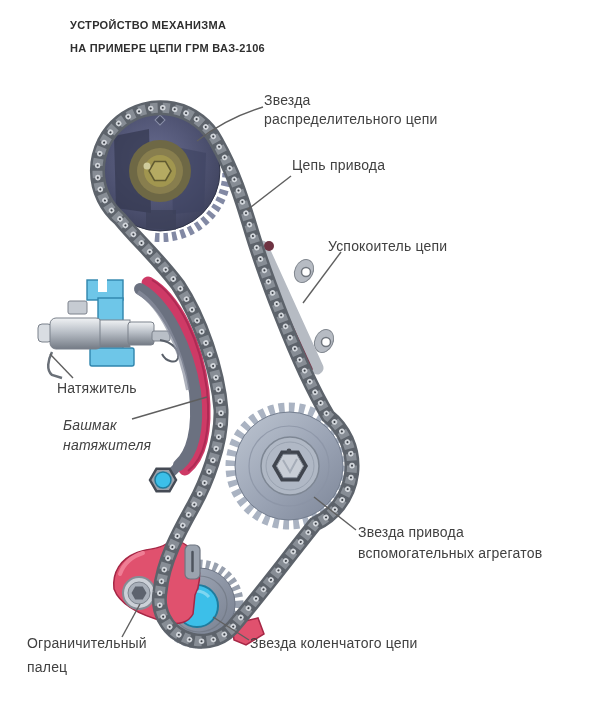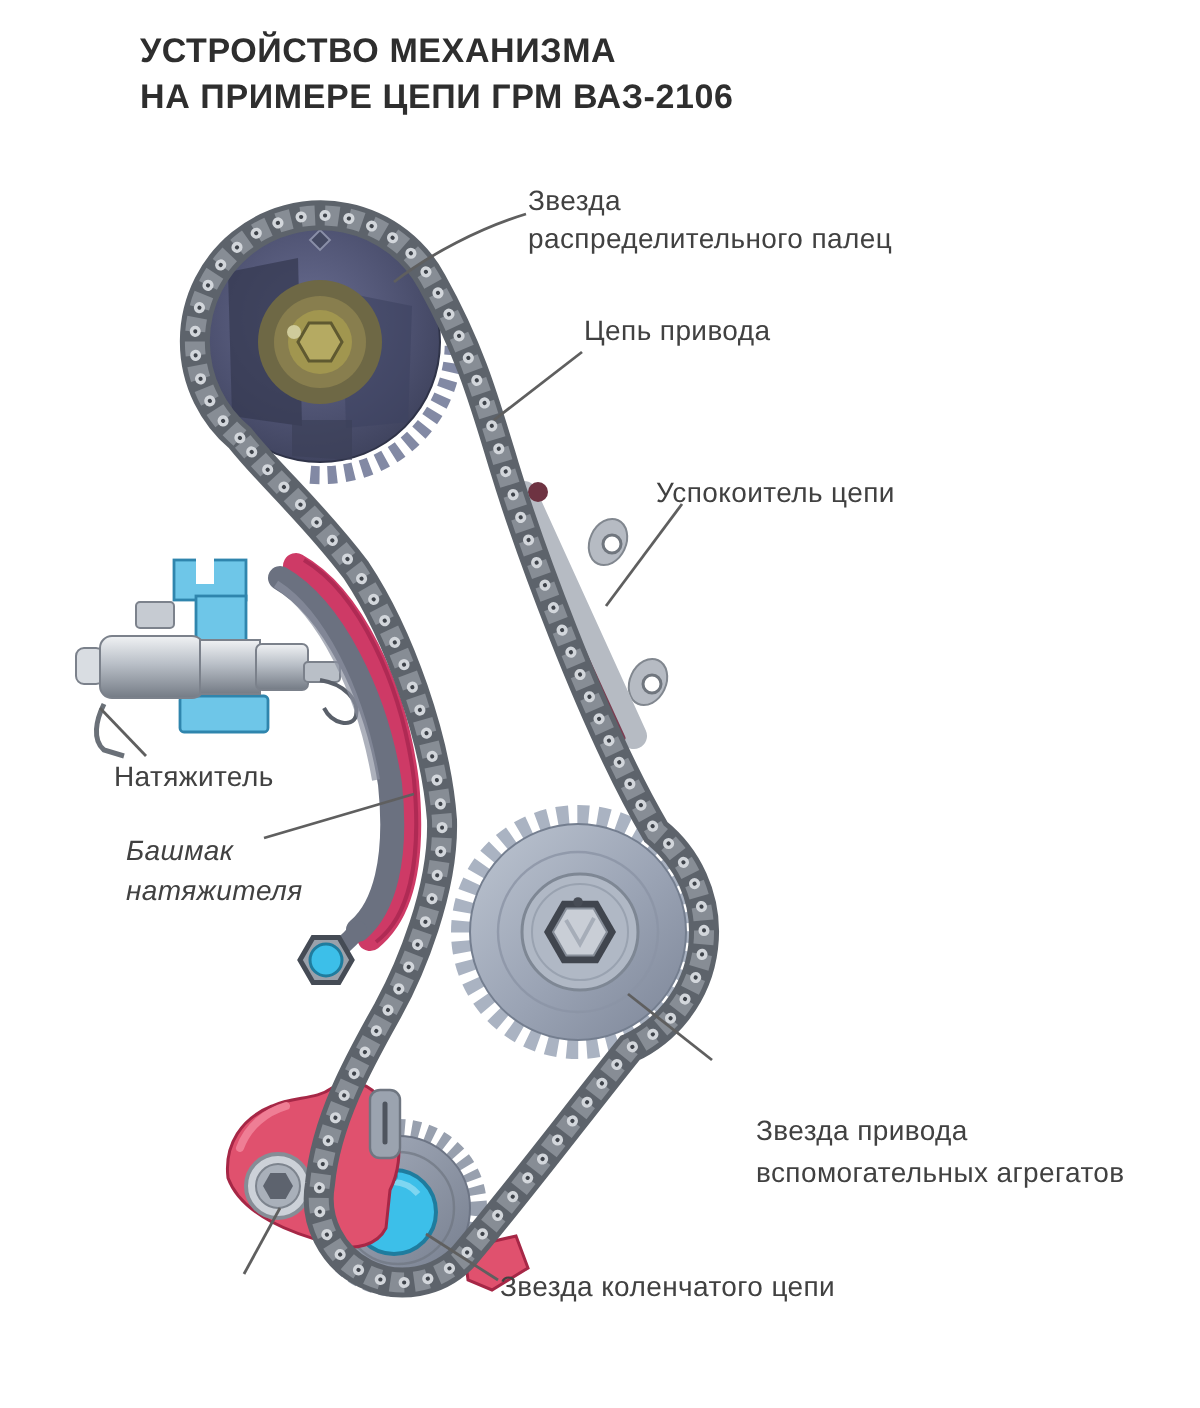--- a/index.html
+++ b/index.html
@@ -1,21 +1,21 @@
 <!DOCTYPE html>
 <html style="--shoe-red: #ce3a66; --tensioner-blue: #6ec6e8; --hub-cyan: #3cbfe9; --pin-bracket-red: #e0516e; --chain-gray: #5d636b; --label-text: #414141; --title-text: #2e2e2e;"><head>
 <meta charset="utf-8">
 <style>
   html,body{margin:0;padding:0;background:#ffffff;}
   .stage{position:relative;width:600px;height:704px;background:#ffffff;overflow:hidden;
          font-family:"Liberation Sans", sans-serif;}
   .stage svg{position:absolute;left:0;top:0;}
   .lbl{position:absolute;color:var(--label-text,#414141);font-size:14px;line-height:19px;
        letter-spacing:.2px;white-space:nowrap;}
-  .title{position:absolute;color:var(--title-text,#2e2e2e);font-weight:bold;font-size:17px;
+  .title{position:absolute;color:var(--title-text,#2e2e2e);font-weight:bold;font-size:11px;
          line-height:23px;letter-spacing:.3px;white-space:nowrap;}
   .lh20{line-height:20px;font-style:italic;} .lh21{line-height:21px;} .lh24{line-height:24px;}
   
   .f-blue{fill:var(--tensioner-blue,#6ec6e8);stroke:#2f85ad;stroke-width:1.4;}
   .f-cyan{fill:var(--hub-cyan,#3cbfe9);}
   .f-red{fill:var(--pin-bracket-red,#e0516e);stroke:#a62746;stroke-width:1.5;}
   .s-shoe{stroke:var(--shoe-red,#ce3a66);}
   .leader{stroke:#5f5f5f;stroke-width:1.4;fill:none;}
 </style>
 </head>
@@ -159,43 +159,47 @@
   </g>
 </svg>
 
 <div class="title" style="left:70px;top:14px;">
   <div>УСТРОЙСТВО МЕХАНИЗМА</div>
   <div>НА ПРИМЕРЕ ЦЕПИ ГРМ ВАЗ-2106</div>
 </div>
 
 <div class="lbl" style="left:264px;top:91px;">
   <div>Звезда</div>
-  <div>распределительного палец</div>
+  <div>распределительного цепи</div>
 </div>
 
 <div class="lbl" style="left:292px;top:156px;text-align:right;">
   <div>Цепь привода</div>
 </div>
 
 <div class="lbl" style="left:328px;top:237px;">
   <div>Успокоитель цепи</div>
 </div>
 
 <div class="lbl" style="left:33px;top:379px;margin-left:24px;">
   <div>Натяжитель</div>
 </div>
 
 <div class="lbl lh20" style="left:63px;top:415px;">
   <div>Башмак</div>
   <div>натяжителя</div>
 </div>
 
-<div class="lbl lh21" style="left:358px;top:555px;margin-left:20px;">
+<div class="lbl lh21" style="left:358px;top:522px;">
   <div>Звезда привода</div>
   <div>вспомогательных агрегатов</div>
 </div>
 
 <div class="lbl" style="left:250px;top:634px;">
   <div>Звезда коленчатого цепи</div>
 </div>
 
+<div class="lbl lh24" style="left:27px;top:631px;">
+  <div>Ограничительный</div>
+  <div>палец</div>
+</div>
 
 </div>
 
 </body></html>

